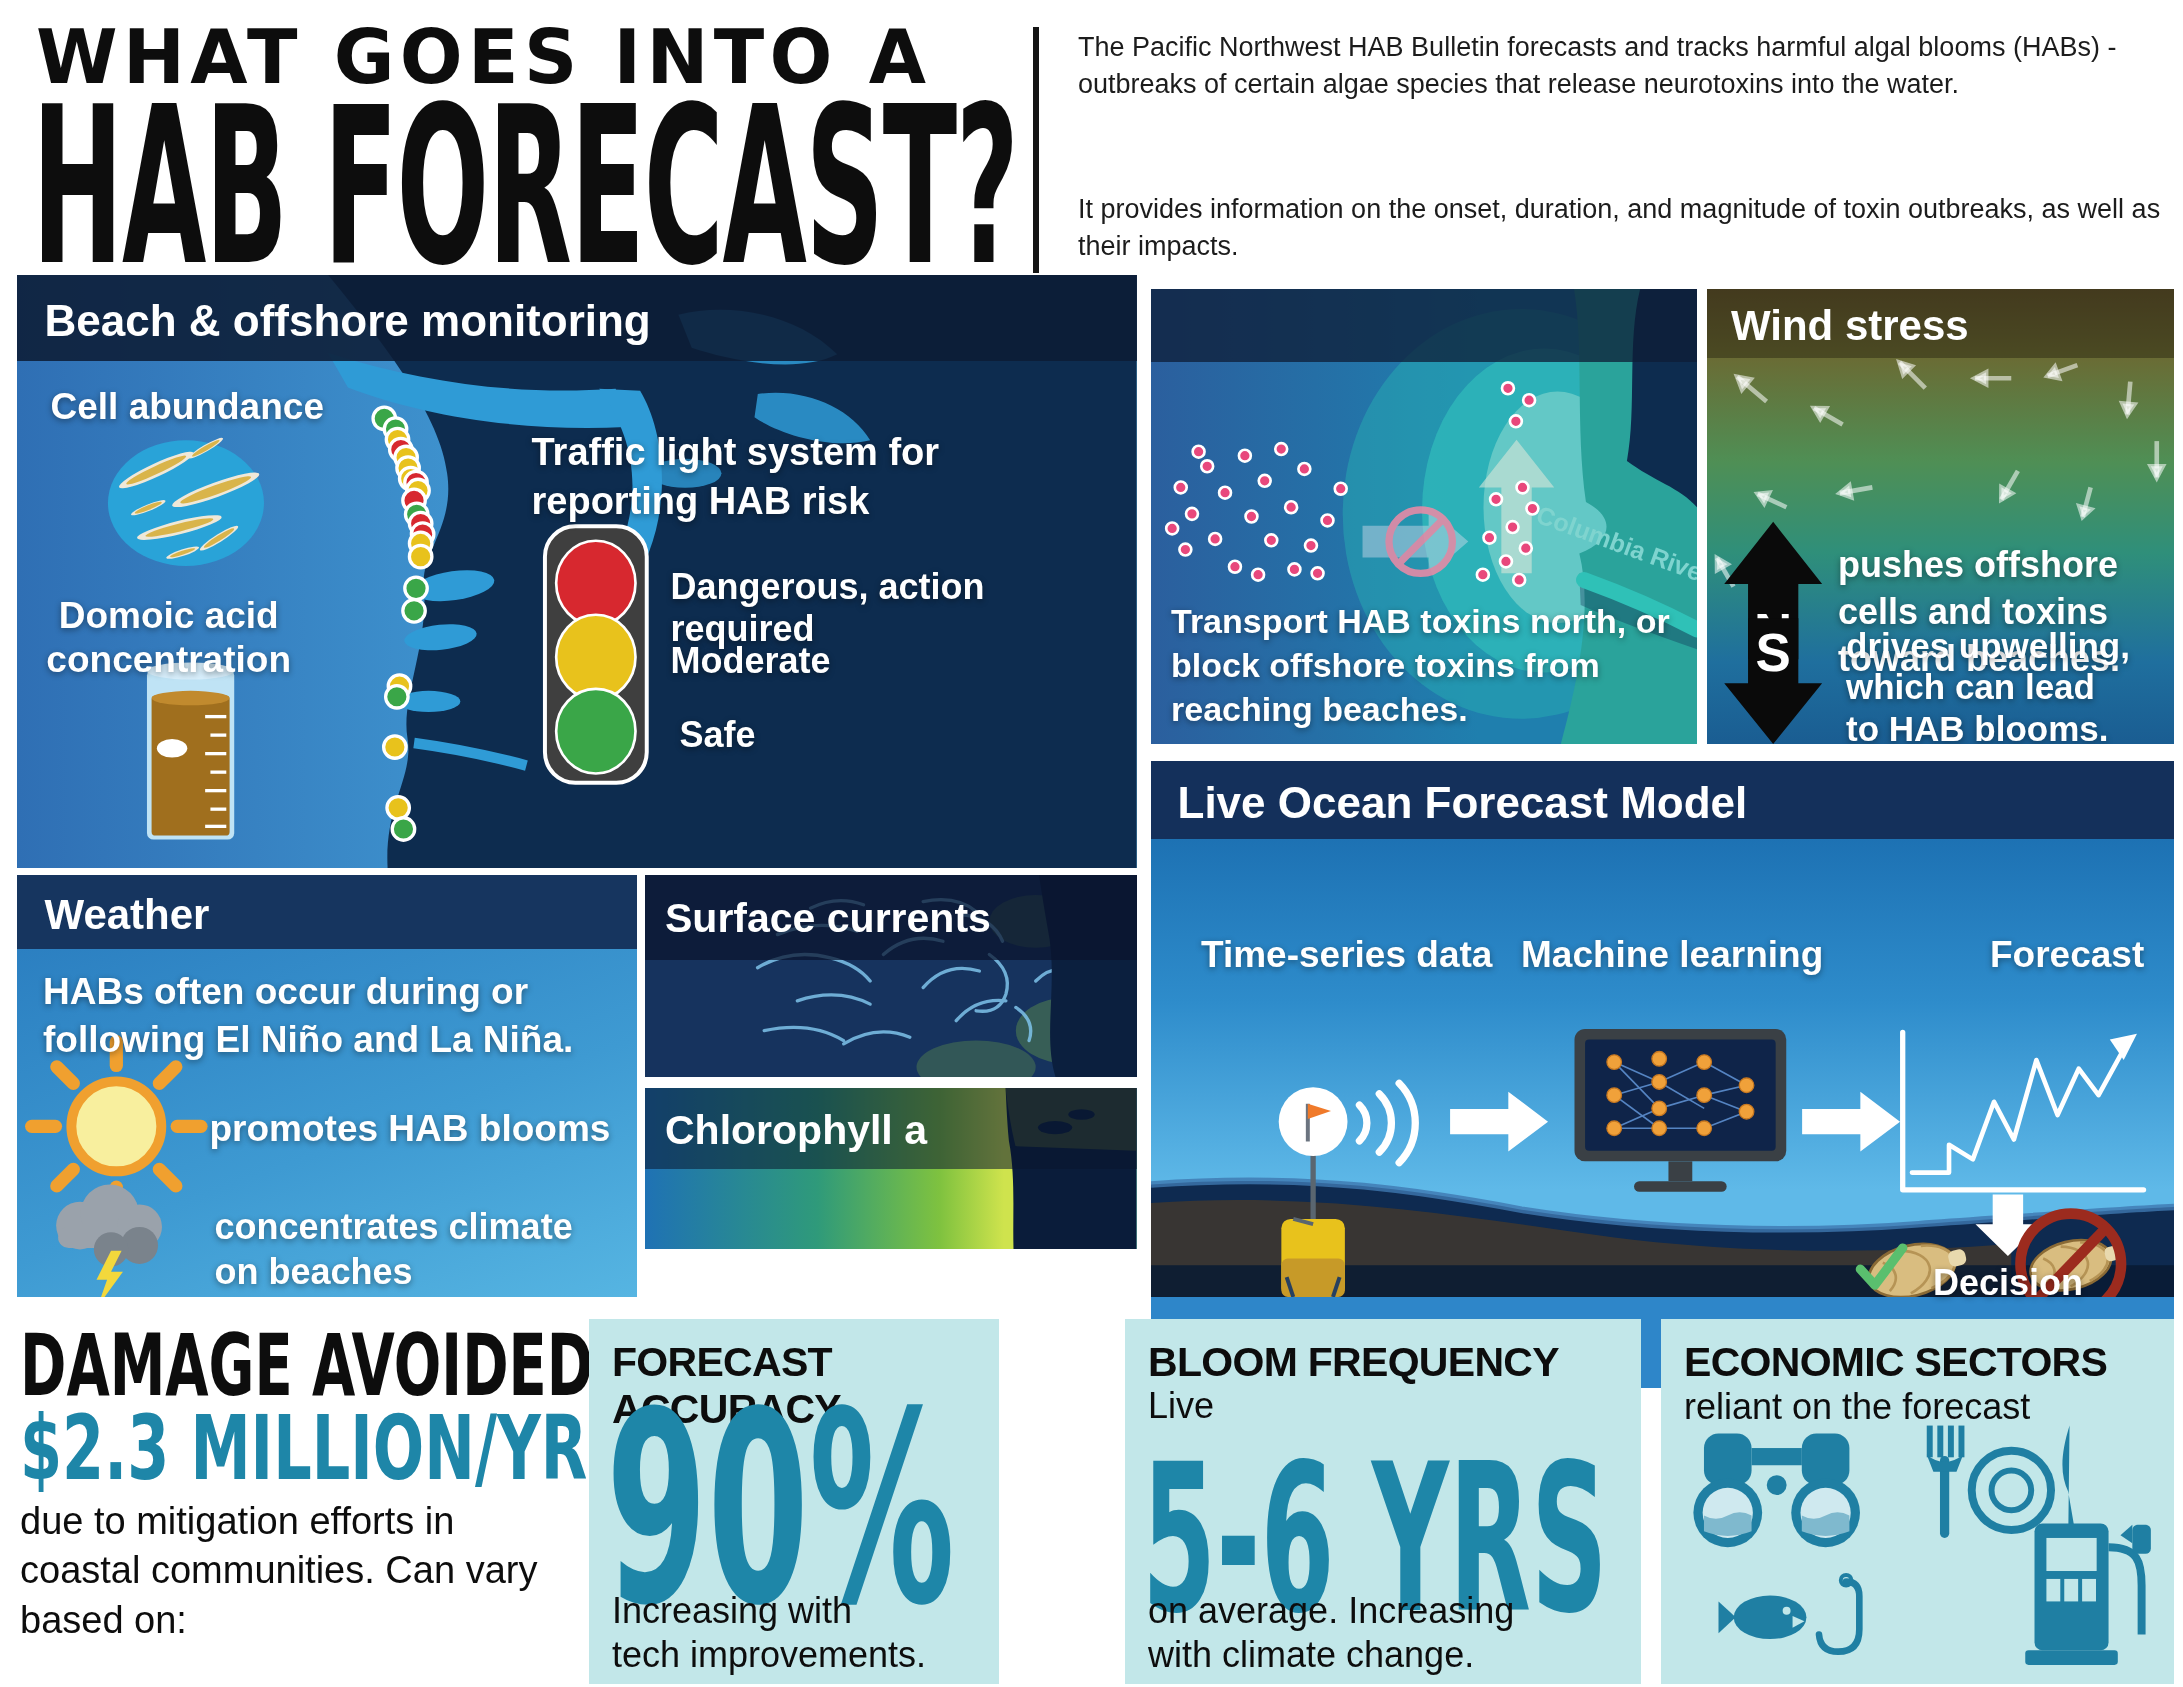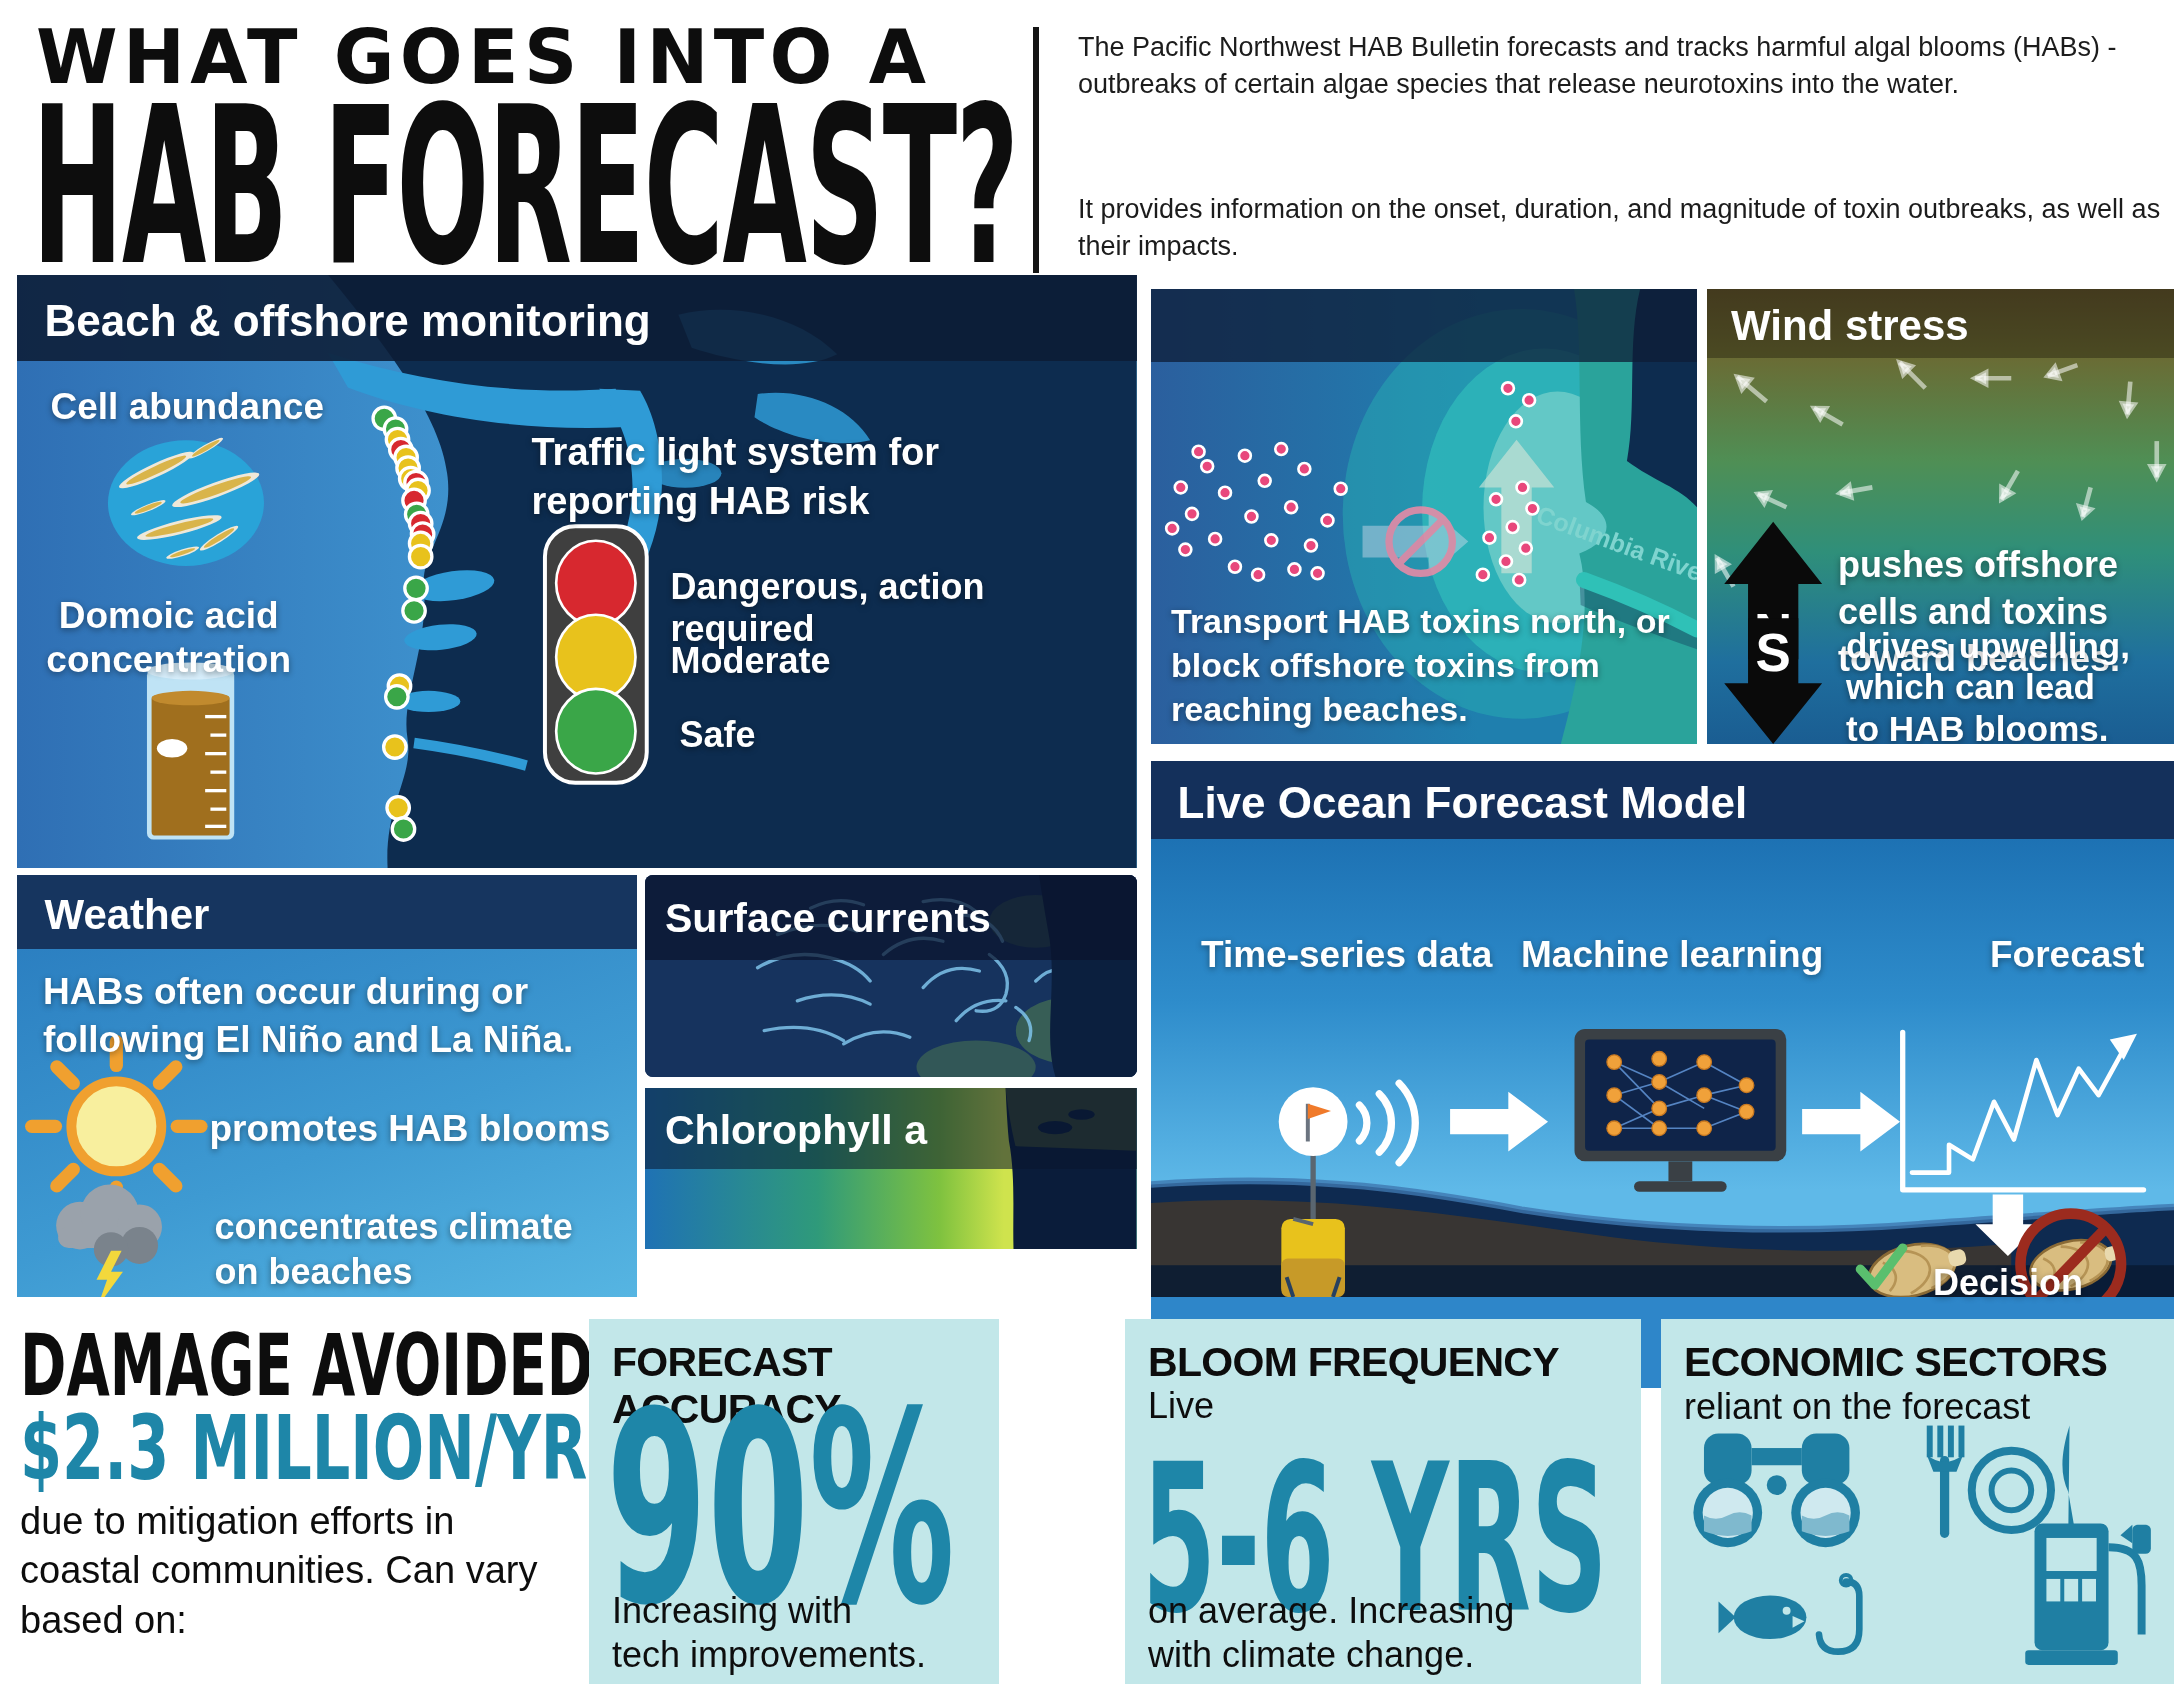--- a/index.html
+++ b/index.html
@@ -16,21 +16,21 @@
   .title2{left:32px;top:78px;font-size:218px;color:#0d0d0d;transform:scaleX(.5);letter-spacing:-2.6px;}
   .divider{left:1033px;top:26.5px;width:6px;height:246px;background:#151515;}
   .intro{left:1078px;width:1090px;font-size:27px;line-height:1.38;color:#1c1c1c;}
   .intro.p1{top:29px;}
   .intro.p2{top:191px;}
 
   
   .panel{position:absolute;overflow:hidden;}
   .beach{left:16.5px;top:275px;width:1120px;height:593px;background:#2a6db0;}
   .weather{left:16.5px;top:875px;width:620px;height:422px;background:linear-gradient(160deg,#2779bd,#3e9ad2 60%,#56b5e2);}
-  .currents{left:645px;top:875px;width:492px;height:202px;background:#16335e;border-radius:8px;}
+  .currents{left:645px;top:875px;width:492px;height:202px;background:#16335e;}
   .chloro{left:645px;top:1088px;width:492px;height:161px;background:#1f72b4;}
   .river{left:1151px;top:289px;width:546px;height:455px;background:#2b5f9e;}
   .wind{left:1707px;top:289px;width:467px;height:455px;
         background:linear-gradient(180deg,#5d4d2a 0%,#6b6a33 14%,#4f8f55 38%,#2f8f7a 58%,#1f6f9e 82%,#1a5d92 100%);}
   .oceanm{left:1151px;top:761px;width:1023px;height:627px;background:#2e86c9;}
 
   .ptitlebar{position:absolute;left:0;top:0;right:0;background:rgba(13,28,54,.88);}
   .ptitle{position:absolute;font-weight:bold;color:#fff;}
 
   .beach .ptitlebar{height:86px;}

